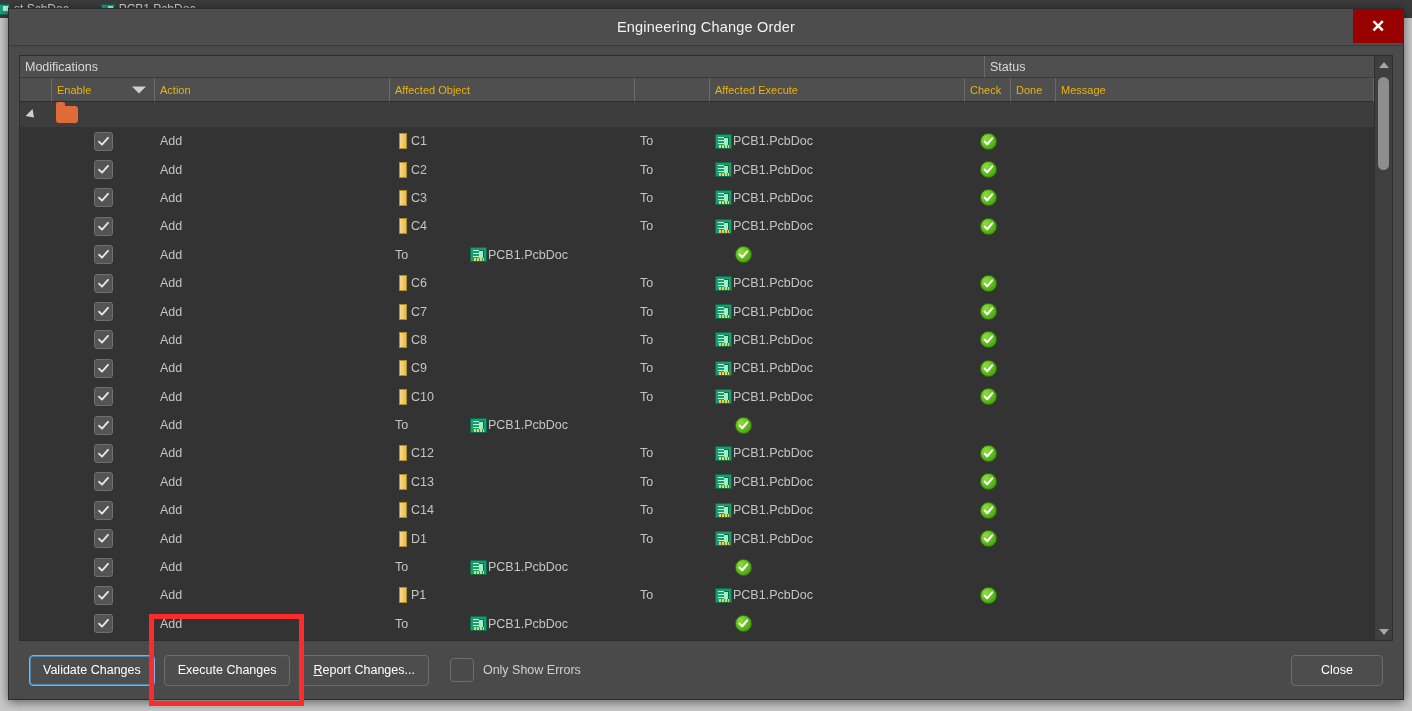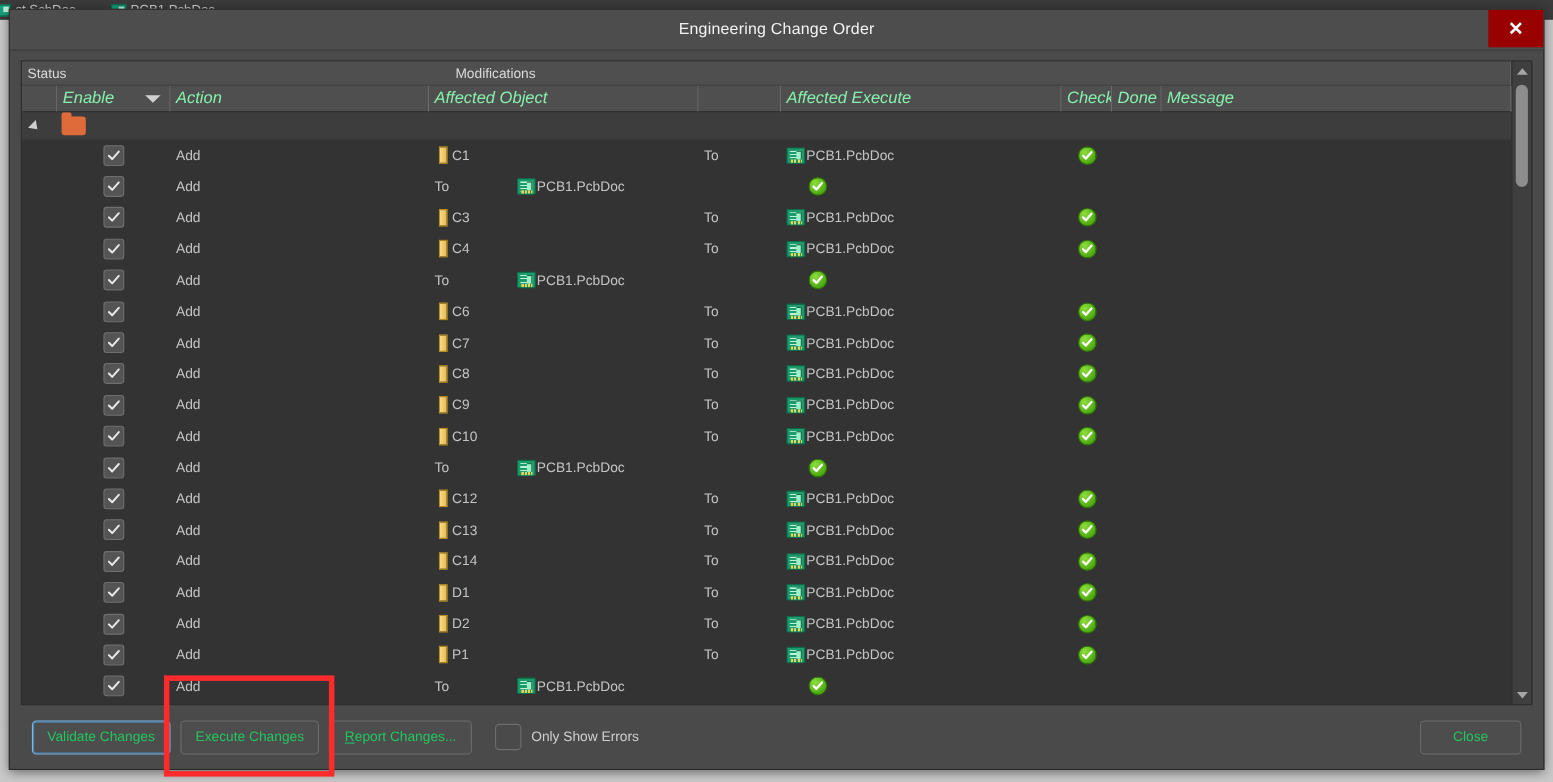--- a/index.html
+++ b/index.html
@@ -81,24 +81,24 @@
 
   .hdr-row { display: flex; background: #4f4f4f; }
   .hdr-group {
     height: 22px; display: flex; align-items: center;
     font-size: 12.5px; color: #d9d9d9;
     border-bottom: 1px solid #3a3a3a; border-right: 1px solid #6a6a6a;
     padding-left: 5px; background: #4f4f4f;
   }
   .hdr-col {
     height: 24px; display: flex; align-items: center;
-    font-size: 15px; color: #86efac;
+    font-size: 11px; color: #eab308;
     border-bottom: 1px solid #2e2e2e; border-right: 1px solid #6a6a6a;
     padding-left: 5px; background: #4f4f4f; position: relative;
-    white-space: nowrap; overflow: hidden; font-style: italic;
+    white-space: nowrap; overflow: hidden;
   }
   .sort-arrow {
     position: absolute; right: 8px; top: 50%; transform: translateY(-50%);
     width: 0; height: 0; border-left: 7px solid transparent;
     border-right: 7px solid transparent; border-top: 7px solid #d0d0d0;
   }
 
   
   .c-tree   { flex: 0 0 32px; }
   .c-enable { flex: 0 0 103px; }
@@ -205,21 +205,21 @@
   }
 
   
   #footer {
     flex: 0 0 58px; display: flex; align-items: center;
     padding: 0 10px; gap: 9px; position: relative;
   }
   .btn {
     height: 31px; min-width: 118px; padding: 0 13px;
     background: #4d4d4d; border: 1px solid #6c6c6c; border-radius: 4px;
-    color: #22c55e; font-size: 12.5px; cursor: pointer;
+    color: #ffffff; font-size: 12.5px; cursor: pointer;
     display: flex; align-items: center; justify-content: center;
     font-family: "Liberation Sans", sans-serif;
   }
   .btn.focused { border-color: #77b6e8; box-shadow: 0 0 0 1px #4a86b8 inset; }
   .btn u { text-decoration: underline; }
   #only-errors-wrap { display: flex; align-items: center; gap: 9px; margin-left: 12px; }
   #only-errors-box {
     width: 24px; height: 24px; background: #4a4a4a;
     border: 1px solid #6e6e6e; border-radius: 4px; cursor: pointer;
   }
@@ -264,22 +264,22 @@
     <div id="title-text">Engineering Change Order</div>
     <div id="close-x">✕</div>
   </div>
 
   <div id="dialog-body">
 
     <div id="grid-wrap">
       <div id="grid-main">
 
         <div class="hdr-row">
+          <div class="hdr-group" style="flex:0 0 965px;">Modifications</div>
           <div class="hdr-group" style="flex:1 1 auto;border-right:none;">Status</div>
-          <div class="hdr-group" style="flex:0 0 965px;">Modifications</div>
         </div>
 
         <div class="hdr-row">
           <div class="hdr-col c-tree"></div>
           <div class="hdr-col c-enable">
             <span>Enable</span>
             <span class="sort-arrow"></span>
           </div>
           <div class="hdr-col c-action">Action</div>
           <div class="hdr-col c-object">Affected Object</div>
@@ -343,20 +343,28 @@
             <div class="row">
               <div class="cell c-tree"></div>
               <div class="cell c-enable center">
                 <span class="chk">
                   <svg width="13" height="13" viewBox="0 0 13 13">
                     <path d="M2 6.6 L5 9.6 L11 2.8" stroke="#e8e8e8" stroke-width="1.8" fill="none" stroke-linecap="round" stroke-linejoin="round"></path>
                   </svg>
                 </span>
               </div>
               <div class="cell c-action">Add</div>
+              <div class="cell c-object">
+                <span class="ic">
+                  <span class="ic-pins l"><span class="pin"></span><span class="pin"></span><span class="pin"></span><span class="pin"></span><span class="pin"></span><span class="pin"></span></span>
+                  <span class="ic-body"></span>
+                  <span class="ic-pins r"><span class="pin"></span><span class="pin"></span><span class="pin"></span><span class="pin"></span><span class="pin"></span><span class="pin"></span></span>
+                </span>
+                <span style="margin-left:1px;">C2</span>
+              </div>
               <div class="cell c-arrow">To</div>
               <div class="cell c-doc">
                 <span class="pcb">
                   <span class="pcb-lines"></span>
                 </span>
                 <span style="margin-left:1px;">PCB1.PcbDoc</span>
               </div>
               <div class="cell c-check center">
                 <span class="ok">
                   <svg width="11" height="11" viewBox="0 0 11 11">
@@ -809,28 +817,20 @@
             <div class="row">
               <div class="cell c-tree"></div>
               <div class="cell c-enable center">
                 <span class="chk">
                   <svg width="13" height="13" viewBox="0 0 13 13">
                     <path d="M2 6.6 L5 9.6 L11 2.8" stroke="#e8e8e8" stroke-width="1.8" fill="none" stroke-linecap="round" stroke-linejoin="round"></path>
                   </svg>
                 </span>
               </div>
               <div class="cell c-action">Add</div>
-              <div class="cell c-object">
-                <span class="ic">
-                  <span class="ic-pins l"><span class="pin"></span><span class="pin"></span><span class="pin"></span><span class="pin"></span><span class="pin"></span><span class="pin"></span></span>
-                  <span class="ic-body"></span>
-                  <span class="ic-pins r"><span class="pin"></span><span class="pin"></span><span class="pin"></span><span class="pin"></span><span class="pin"></span><span class="pin"></span></span>
-                </span>
-                <span style="margin-left:1px;">D2</span>
-              </div>
               <div class="cell c-arrow">To</div>
               <div class="cell c-doc">
                 <span class="pcb">
                   <span class="pcb-lines"></span>
                 </span>
                 <span style="margin-left:1px;">PCB1.PcbDoc</span>
               </div>
               <div class="cell c-check center">
                 <span class="ok">
                   <svg width="11" height="11" viewBox="0 0 11 11">

